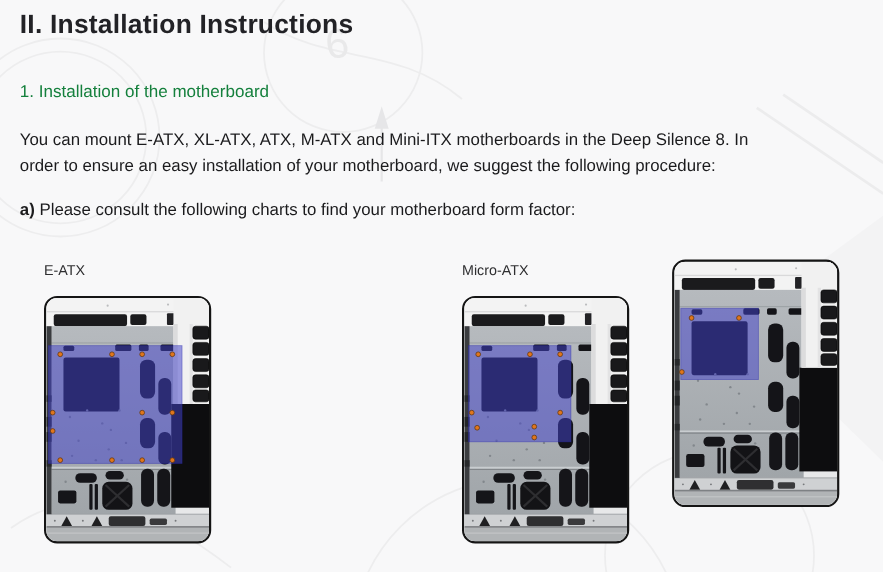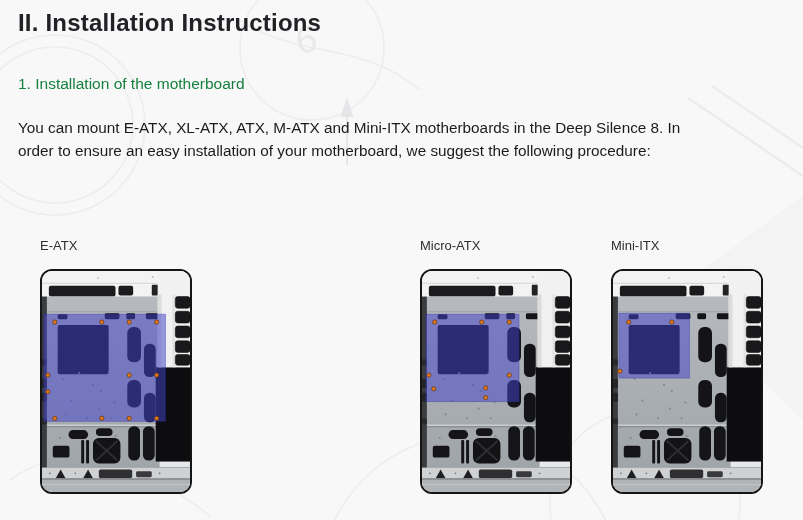--- a/index.html
+++ b/index.html
@@ -162,20 +162,21 @@
 </svg>
 </div>
 
 <div class="content">
   <h1 class="doc-title">II. Installation Instructions</h1>
   <h2 class="section-heading">1. Installation of the motherboard</h2>
   <div class="para">
     <div>You can mount E-ATX, XL-ATX, ATX, M-ATX and Mini-ITX motherboards in the Deep Silence 8. In</div>
     <div>order to ensure an easy installation of your motherboard, we suggest the following procedure:</div>
   </div>
+  <div class="step"><b>a)</b><span> Please consult the following charts to find your motherboard form factor:</span></div>
 </div>
 
 <div class="figures">
   <div class="figure f0">
     <div class="fig-label">E-ATX</div>
     <div class="fig-img">
       <svg class="scene" viewBox="0 0 151 225" preserveAspectRatio="none">
         <use href="#case-scene"></use>
         <g class="overlay-group">
             <rect x="2" y="44" width="124" height="109" fill="#4343c9" fill-opacity="0.52" stroke="#2a2ab0" stroke-opacity="0.45" stroke-width="0.8"></rect>
@@ -208,21 +209,20 @@
             <circle cx="7" cy="106" r="2.2" fill="#e0761c" stroke="#5f3510" stroke-width="0.7"></circle>
             <circle cx="89" cy="106" r="2.2" fill="#e0761c" stroke="#5f3510" stroke-width="0.7"></circle>
             <circle cx="12" cy="120" r="2.2" fill="#e0761c" stroke="#5f3510" stroke-width="0.7"></circle>
             <circle cx="65" cy="119" r="2.2" fill="#e0761c" stroke="#5f3510" stroke-width="0.7"></circle>
             <circle cx="65" cy="129" r="2.2" fill="#e0761c" stroke="#5f3510" stroke-width="0.7"></circle>
           </g>
       </svg>
     </div>
   </div>
   <div class="figure f3">
-    <div class="fig-label">Mini-ITX</div>
     <div class="fig-img">
       <svg class="scene" viewBox="0 0 151 225" preserveAspectRatio="none">
         <use href="#case-scene"></use>
         <g class="overlay-group">
             <rect x="6" y="43" width="72" height="66" fill="#4343c9" fill-opacity="0.52" stroke="#2a2ab0" stroke-opacity="0.45" stroke-width="0.8"></rect>
             <circle cx="16" cy="52" r="2.2" fill="#e0761c" stroke="#5f3510" stroke-width="0.7"></circle>
             <circle cx="60" cy="52" r="2.2" fill="#e0761c" stroke="#5f3510" stroke-width="0.7"></circle>
             <circle cx="7" cy="102" r="2.2" fill="#e0761c" stroke="#5f3510" stroke-width="0.7"></circle>
           </g>
       </svg>

